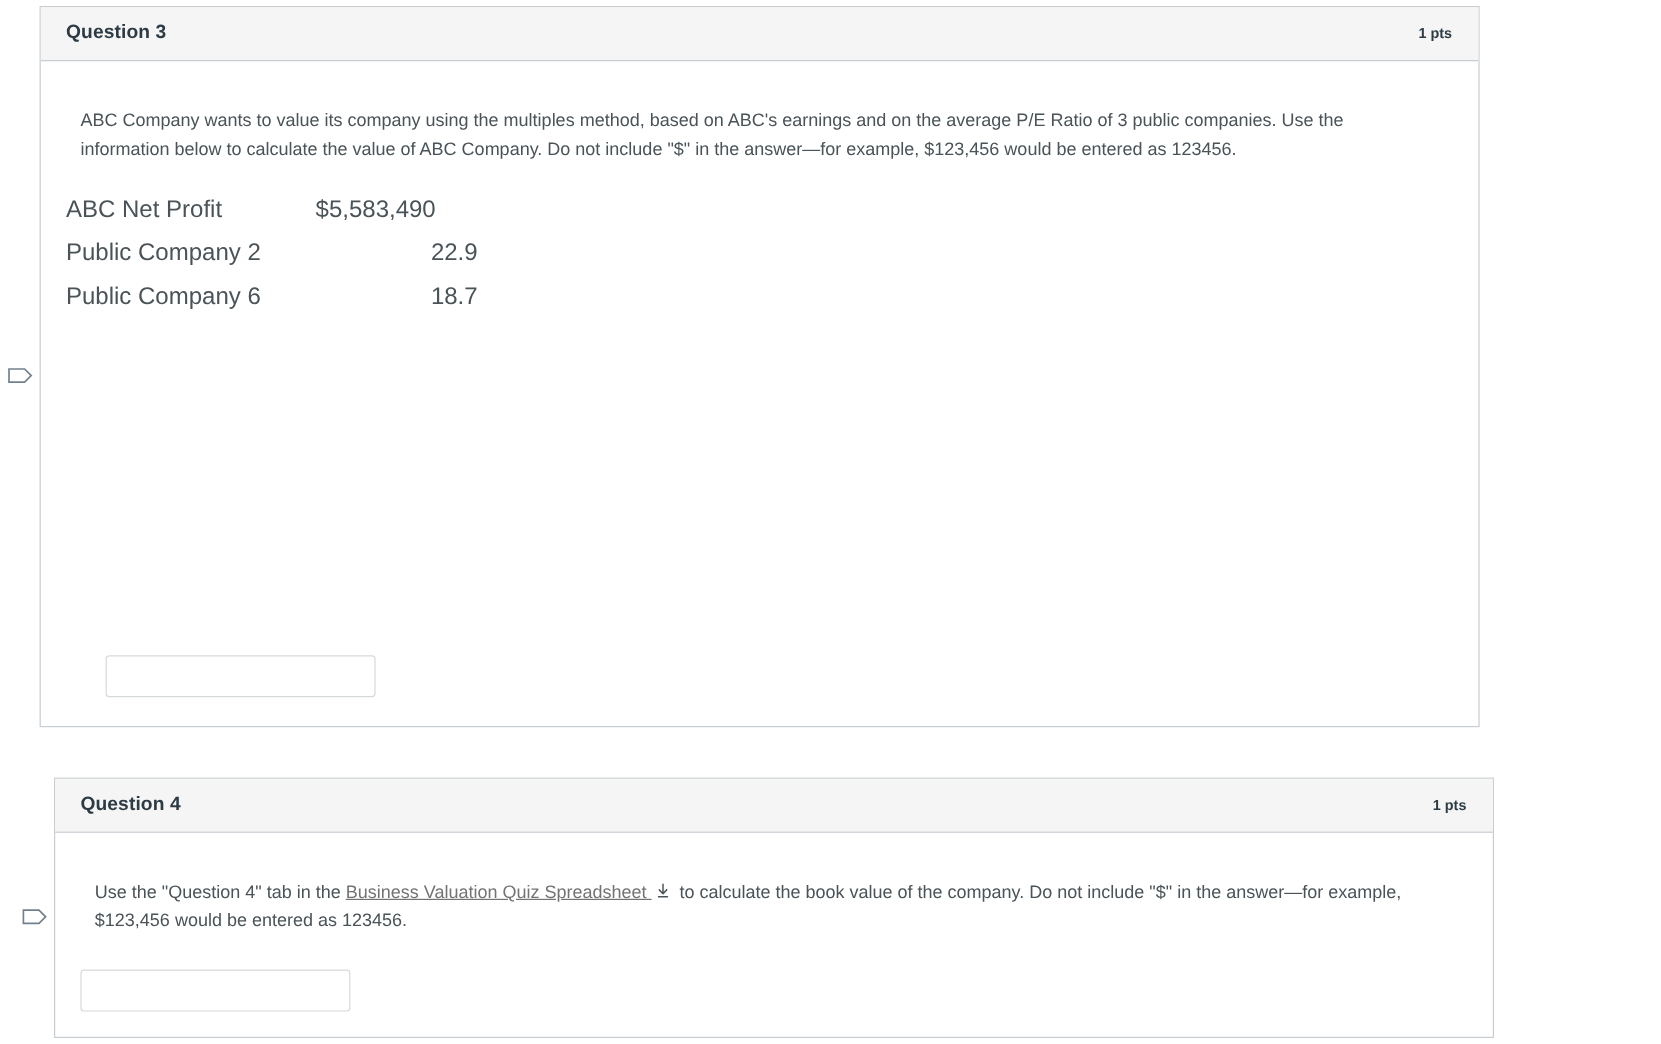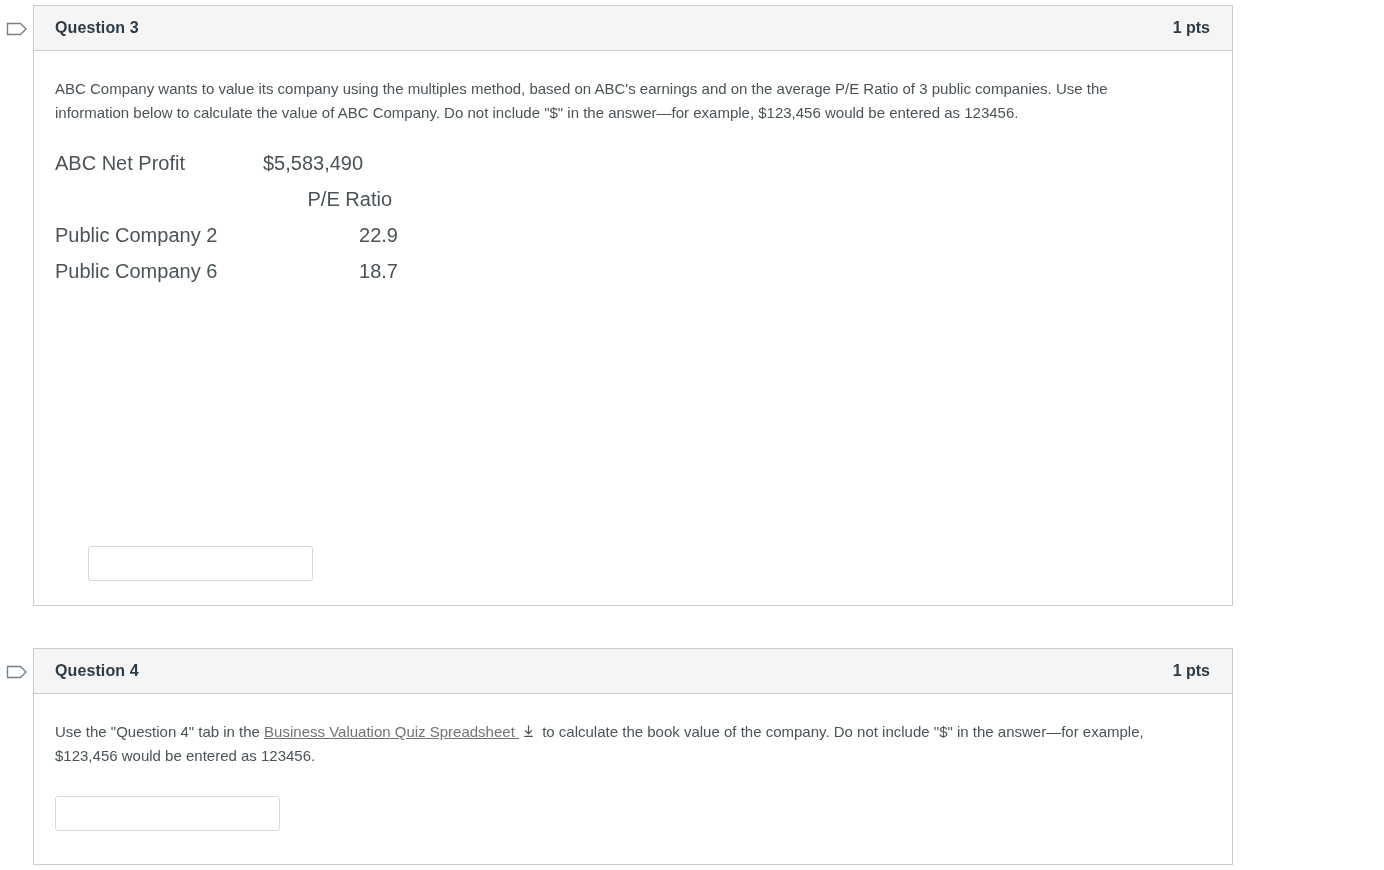--- a/index.html
+++ b/index.html
@@ -12,21 +12,21 @@
     height: 870px;
     font-family: "Liberation Sans", sans-serif;
     color: #2d3b45;
     overflow: hidden;
     position: relative;
   }
 
   .question-block {
     position: absolute;
     display: flex;
-    align-items: flex-start;
+    align-items: center;
   }
 
   
   .flag-gutter {
     width: 33px;
     flex: 0 0 33px;
     display: flex;
     justify-content: center;
     padding-top: 14px;
     box-sizing: border-box;
@@ -54,35 +54,35 @@
     padding: 0 22px 0 21px;
     box-sizing: border-box;
   }
   .question-title {
     font-size: 16px;
     font-weight: bold;
     color: #2d3b45;
     letter-spacing: 0.1px;
   }
   .question-points {
-    font-size: 16px;
+    font-size: 12px;
     font-weight: bold;
     color: #2d3b45;
   }
 
   .question-body {
     padding: 26px 22px 0 21px;
     box-sizing: border-box;
   }
 
   .prompt-text {
     font-size: 15px;
     line-height: 24px;
     color: #4a5357;
-    margin: 0;
+    margin: 12px;
     max-width: 1110px;
   }
 
   
   .data-table {
     margin-top: 20px;
     border-collapse: collapse;
   }
   .data-table td {
     font-size: 20px;
@@ -134,21 +134,21 @@
     height: 15px;
     vertical-align: -2px;
     margin: 0 2px;
   }
 
   
   #q3-block { left: 0px;  top: 5px;  }
   #q3-block .question-card { height: 601px; }
   #q3-block .answer-input  { position: absolute; left: 54px; top: 540px; }
 
-  #q4-block { left: 0px;  top: 648px; }
+  #q4-block { left: 12px;  top: 648px; }
   #q4-block .question-card { height: 217px; }
   #q4-block .answer-input  { margin-top: 28px; }
 </style>
 </head>
 <body>
 
 <div class="question-block" id="q3-block">
 
   <div class="flag-gutter">
     <span class="flag-icon">
@@ -167,24 +167,20 @@
 
     <div class="question-body">
 
       <p class="prompt-text">ABC Company wants to value its company using the multiples method, based on ABC's earnings and on the average P/E Ratio of 3 public companies. Use the information below to calculate the value of ABC Company. Do not include "$" in the answer—for example, $123,456 would be entered as 123456.</p>
 
       <table class="data-table">
         <tbody>
           <tr>
             <td class="label-col">ABC Net Profit</td>
             <td class="value-col wide-value">$5,583,490</td>
-          </tr>
-          <tr>
-            <td class="label-col"></td>
-            <td class="value-col header-cell">P/E Ratio</td>
           </tr>
           <tr>
             <td class="label-col">Public Company 2</td>
             <td class="value-col">22.9</td>
           </tr>
           <tr>
             <td class="label-col">Public Company 6</td>
             <td class="value-col">18.7</td>
           </tr>
         </tbody>

